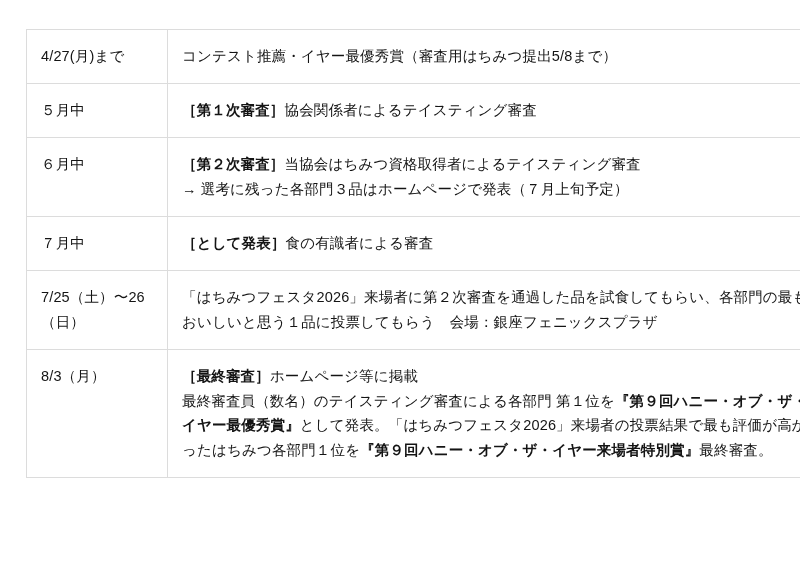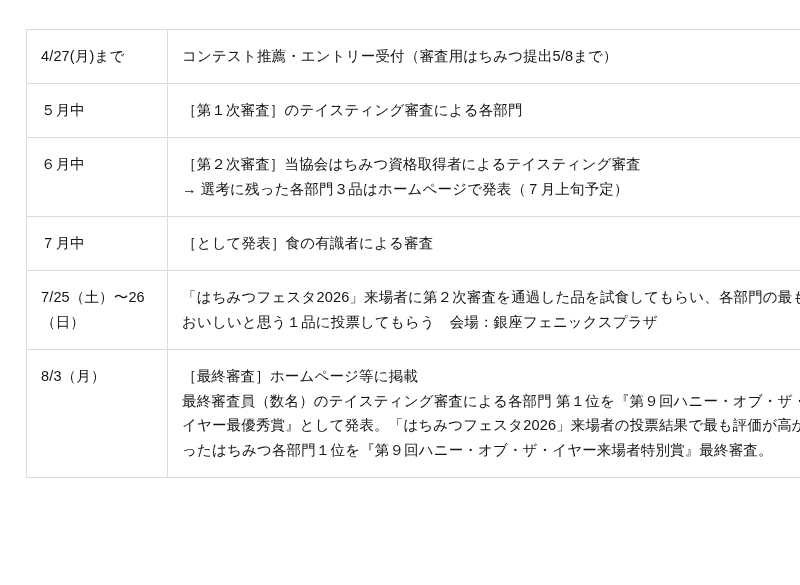--- a/index.html
+++ b/index.html
@@ -47,39 +47,39 @@
     color: #141414;
     word-break: break-all;
   }
   .cell-desc {
     color: #141414;
   }
   .cell-desc p {
     margin: 0;
   }
   .b {
-    font-weight: normal;
+    font-weight: bold;
   }
 </style>
 </head>
 <body>
 
 <div class="page">
   <table class="schedule-table">
     <tbody>
         <tr>
           <td class="col-date cell-date">4/27(月)まで</td>
           <td class="col-desc cell-desc">
-            <p><span>コンテスト推薦・エントリー受付（審査用はちみつ提出5/8まで）</span></p>
+            <p><span>コンテスト推薦・イヤー最優秀賞（審査用はちみつ提出5/8まで）</span></p>
           </td>
         </tr>
         <tr>
           <td class="col-date cell-date">５月中</td>
           <td class="col-desc cell-desc">
-            <p><span class="b">［第１次審査］</span><span>のテイスティング審査による各部門</span></p>
+            <p><span class="b">［第１次審査］</span><span>協会関係者によるテイスティング審査</span></p>
           </td>
         </tr>
         <tr>
           <td class="col-date cell-date">６月中</td>
           <td class="col-desc cell-desc">
             <p><span class="b">［第２次審査］</span><span>当協会はちみつ資格取得者によるテイスティング審査</span></p>
             <p><span>→ 選考に残った各部門３品はホームページで発表（７月上旬予定）</span></p>
           </td>
         </tr>
         <tr>

